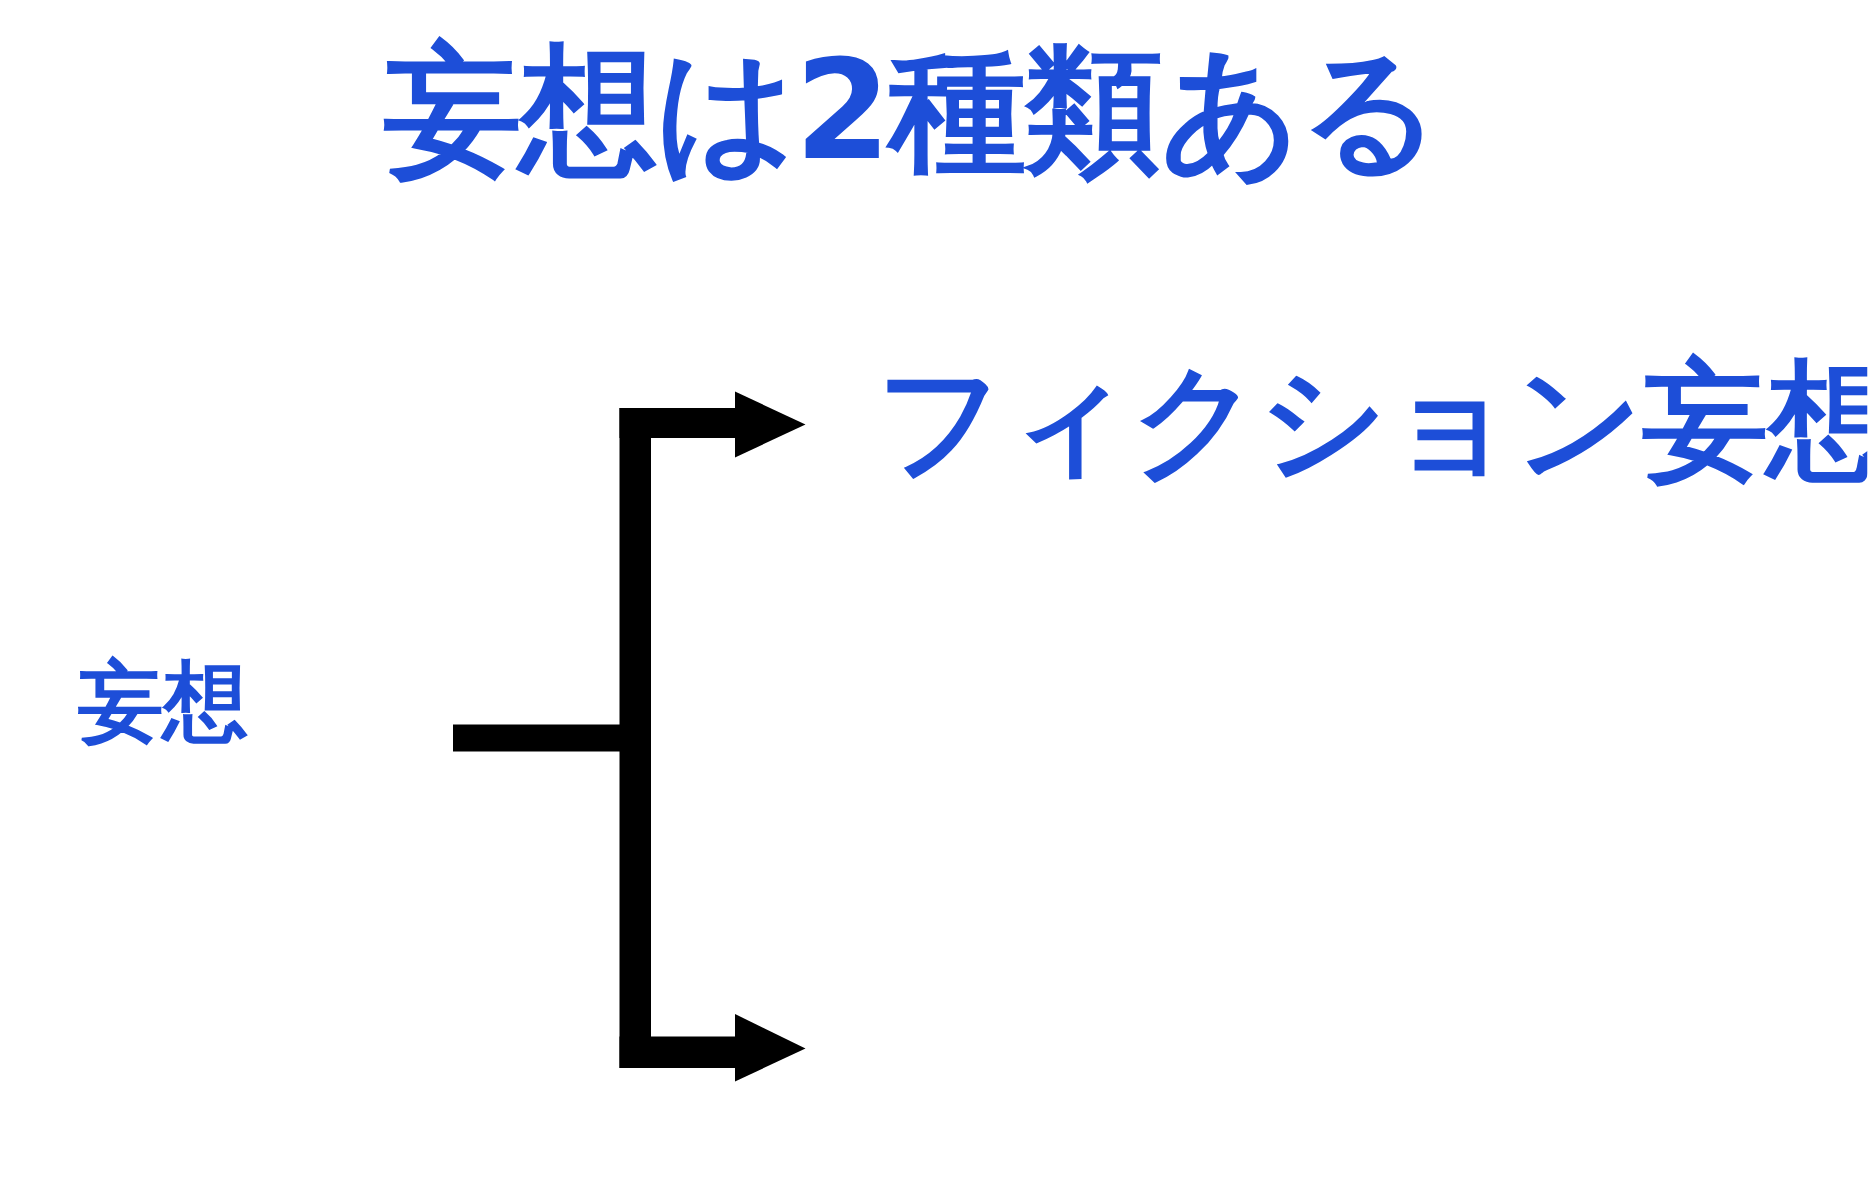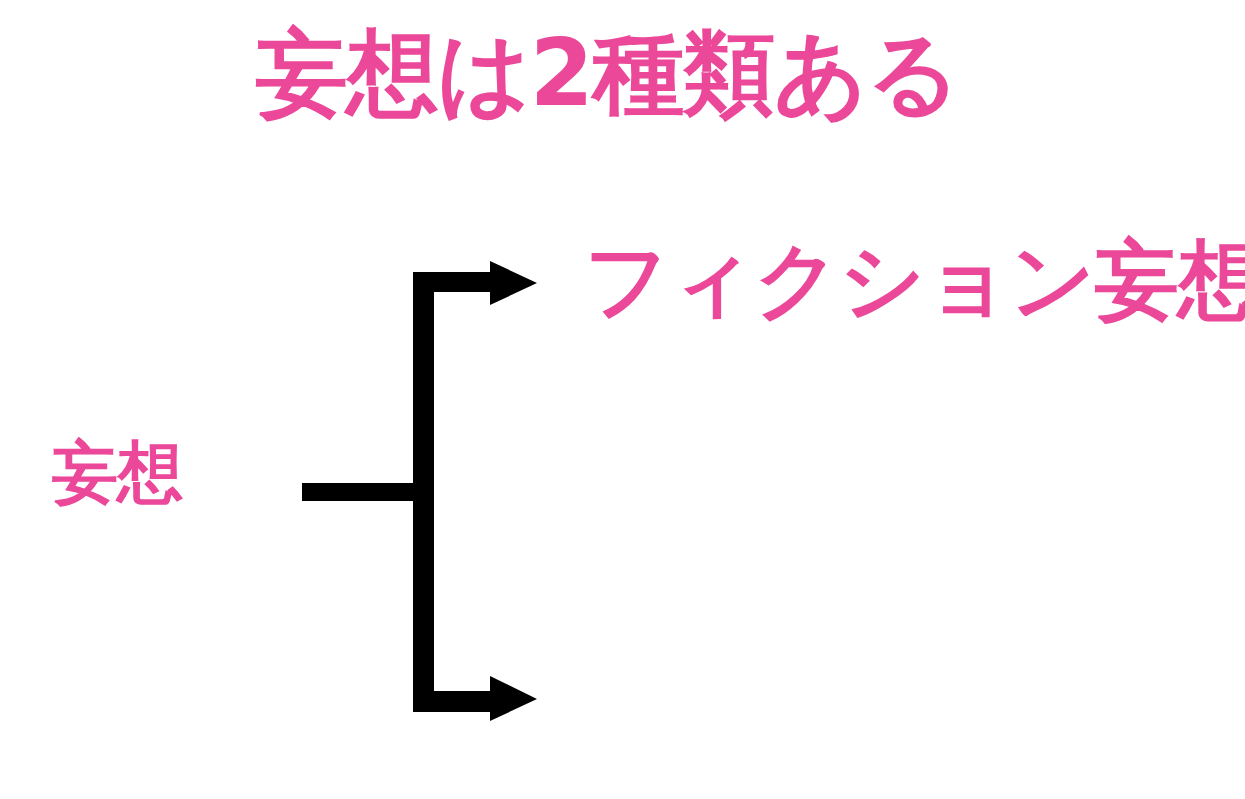--- a/index.html
+++ b/index.html
@@ -16,39 +16,39 @@
     overflow: hidden;
     font-family: "DejaVu Sans", "Liberation Sans", sans-serif;
     color: #000000;
   }
 
   
   .node-text {
     position: absolute;
     white-space: nowrap;
     font-weight: 700;
-    color: #ec4899;
+    color: #1d4ed8;
     line-height: 1;
     letter-spacing: -0.01em;
     -webkit-font-smoothing: none;
   }
 
   #title {
     left: 0;
     top: 28px;
     width: 1215px;
     text-align: center;
     font-size: 92px;
     letter-spacing: -0.015em;
   }
 
   #root-label {
     left: 52px;
     top: 440px;
-    font-size: 66px;
+    font-size: 57px;
   }
 
   #branch-top-label {
     left: 584px;
     top: 238px;
     font-size: 84px;
   }
 
   #branch-bottom-label {
     left: 590px;

